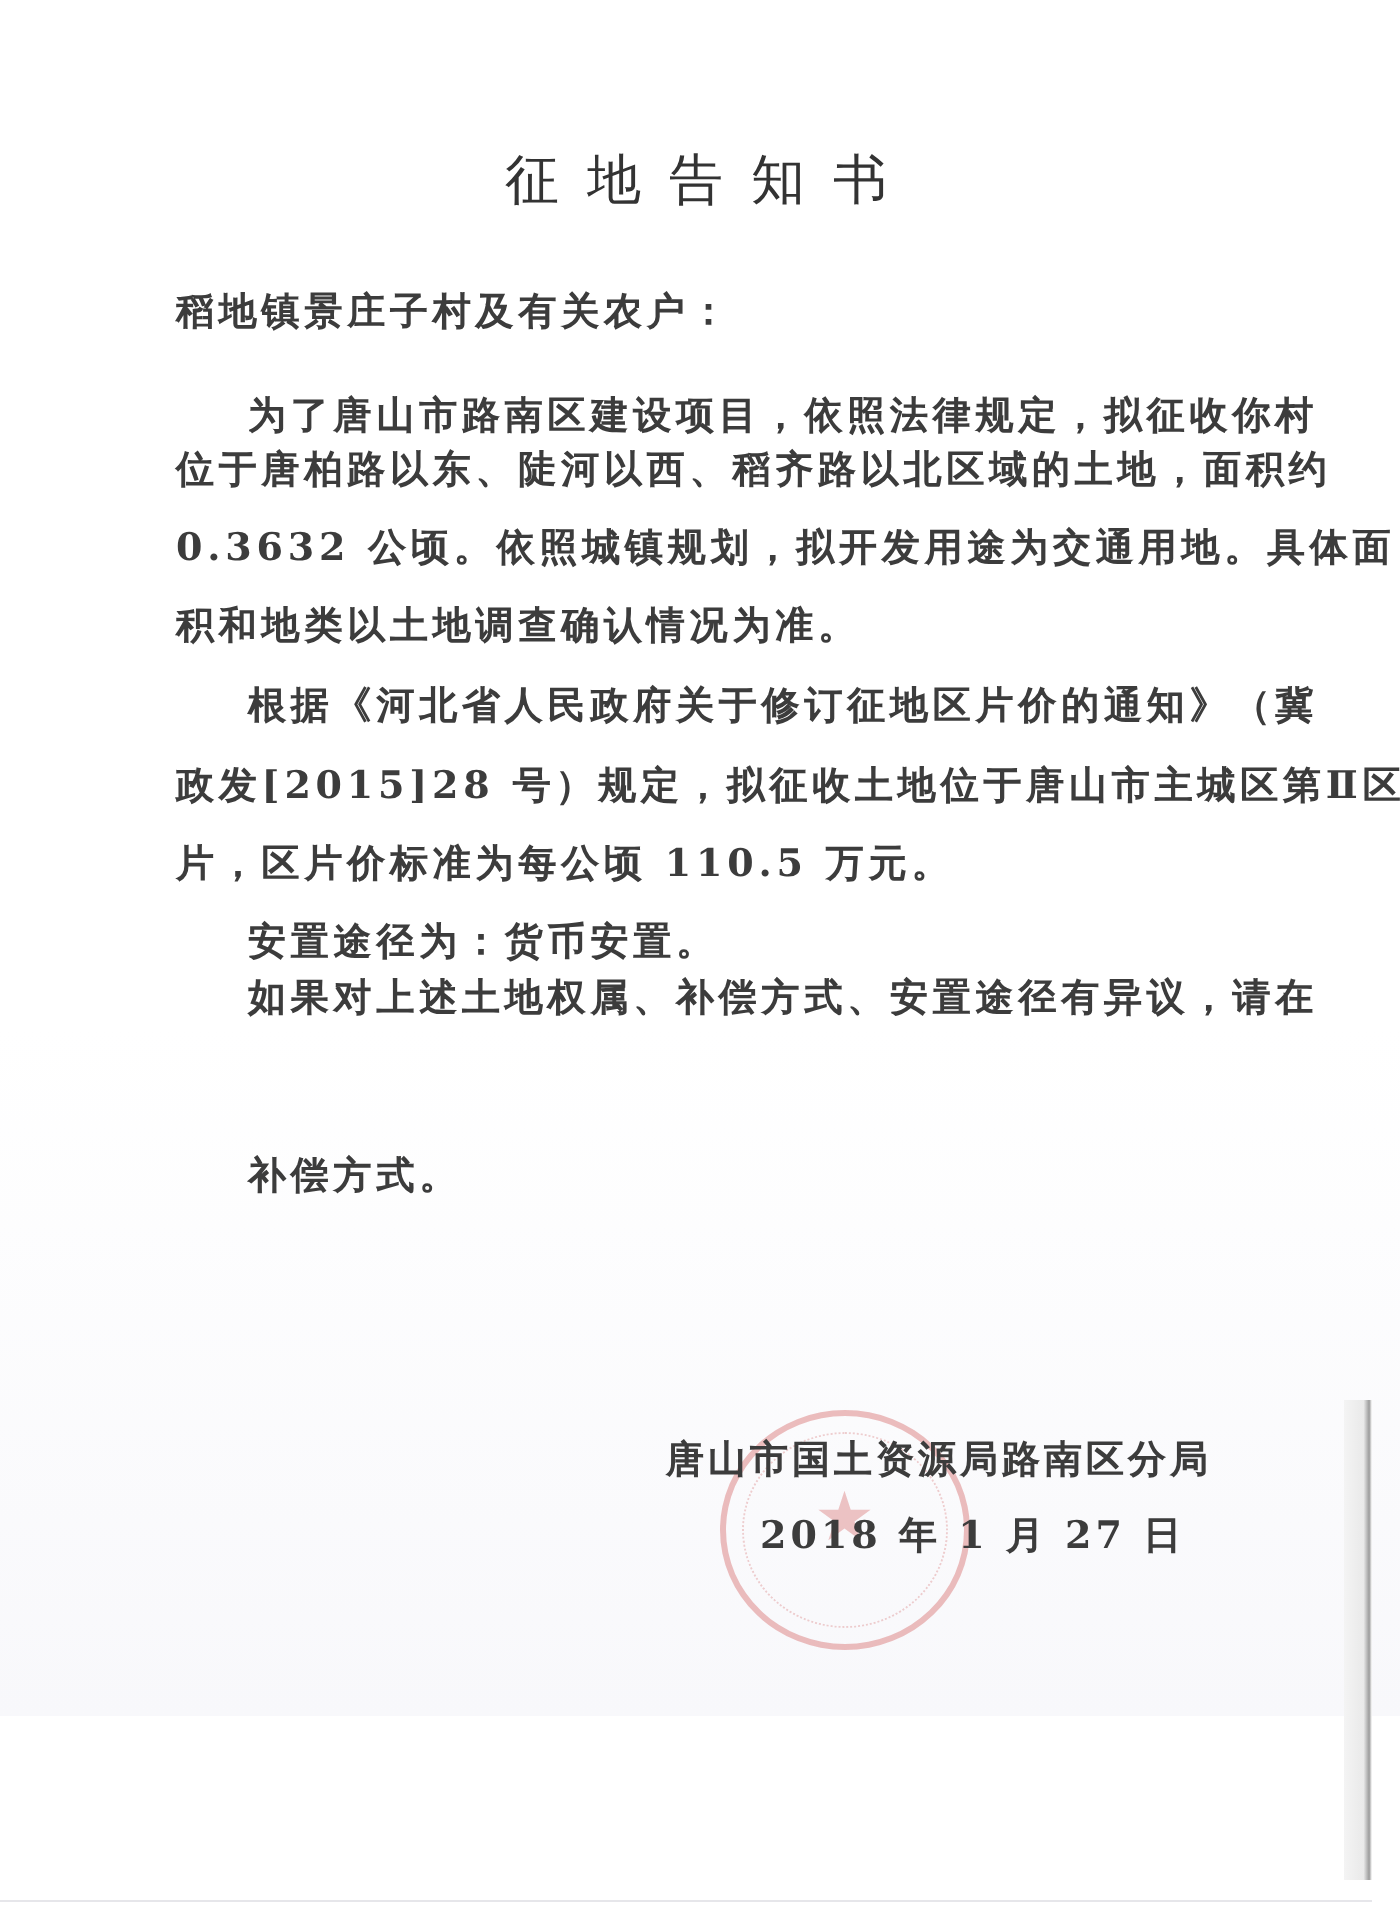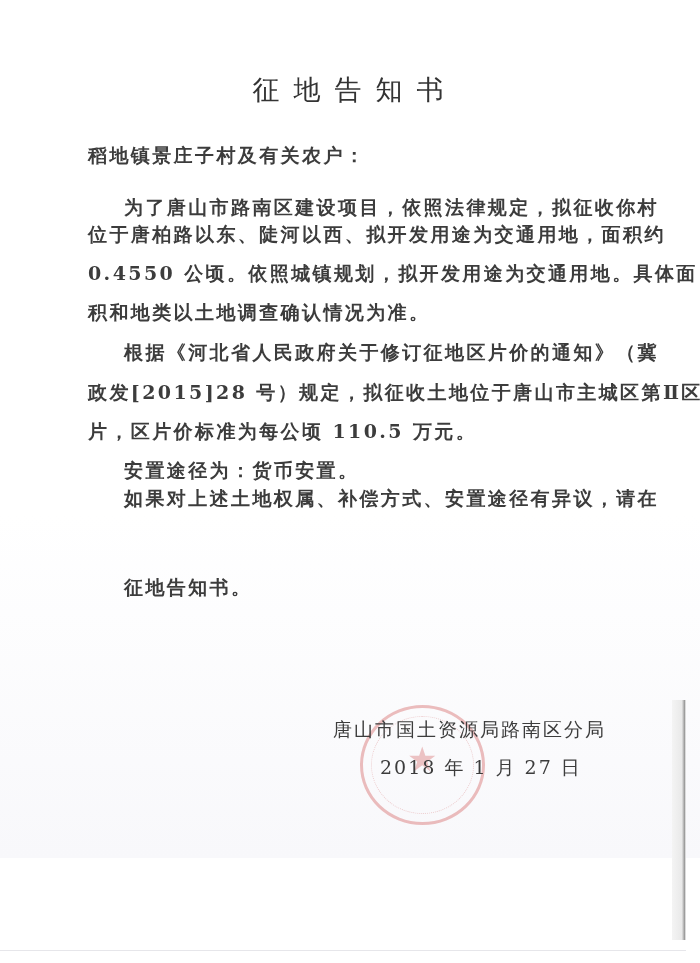--- a/index.html
+++ b/index.html
@@ -23,21 +23,21 @@
   }
   .title {
     position: absolute; left: 0; top: 72px; width: 700px; text-align: center;
     font-size: 27px; letter-spacing: 14px; color: #333; font-weight: normal;
     padding-left: 10px; box-sizing: border-box;
   }
   .line {
     position: absolute; left: 88px; font-size: 19px; letter-spacing: 2.4px; white-space: nowrap; color: #3c3c3c; font-weight: bold;
   }
   .indent { left: 124px; }
-  .signature { position: absolute; font-size: 19px; letter-spacing: 2px; white-space: nowrap; color: #3c3c3c; }
+  .signature { position: absolute; font-size: 19px; letter-spacing: 2px; white-space: nowrap; color: #3c3c3c; font-weight: bold; }
   .seal {
     position: absolute; left: 360px; top: 705px; width: 125px; height: 120px;
     border-radius: 50%; border: 3px solid rgba(214, 110, 110, 0.45);
     box-sizing: border-box;
   }
   .seal-inner {
     position: absolute; left: 8px; top: 8px; right: 8px; bottom: 8px; border-radius: 50%;
     border: 1px dotted rgba(214, 120, 120, 0.35);
   }
   .seal-star {
@@ -49,33 +49,33 @@
 
 <div class="page">
   <div class="right-edge"></div>
   <div class="bottom-edge"></div>
 
   <div class="title">征地告知书</div>
 
   <div class="line" style="top:143px;">稻地镇景庄子村及有关农户：</div>
 
   <div class="line indent" style="top:183px;margin-top:12px;">为了唐山市路南区建设项目，依照法律规定，拟征收你村</div>
-  <div class="line" style="top:222px;">位于唐柏路以东、陡河以西、拟开发用途为交通用地，面积约</div>
-  <div class="line" style="top:261px;">0.4550 公顷。依照城镇规划，拟开发用途为交通用地。具体面</div>
+  <div class="line" style="top:222px;">位于唐柏路以东、陡河以西、稻齐路以北区域的土地，面积约</div>
+  <div class="line" style="top:261px;">0.3632 公顷。依照城镇规划，拟开发用途为交通用地。具体面</div>
   <div class="line" style="top:300px;">积和地类以土地调查确认情况为准。</div>
 
   <div class="line indent" style="top:340px;text-align:right;">根据《河北省人民政府关于修订征地区片价的通知》（冀</div>
   <div class="line" style="top:380px;">政发[2015]28 号）规定，拟征收土地位于唐山市主城区第Ⅱ区</div>
   <div class="line" style="top:419px;">片，区片价标准为每公顷 110.5 万元。</div>
 
   <div class="line indent" style="top:458px;">安置途径为：货币安置。</div>
 
   <div class="line indent" style="top:486px;">如果对上述土地权属、补偿方式、安置途径有异议，请在</div>
 
-  <div class="line indent" style="top:575px;">征地告知书。</div>
+  <div class="line indent" style="top:575px;">补偿方式。</div>
 
   <div class="seal">
     <div class="seal-inner"></div>
     <div class="seal-star">★</div>
   </div>
 
   <div class="signature" style="left:333px; top:717px;">唐山市国土资源局路南区分局</div>
   <div class="signature" style="left:380px; top:755px;">2018 年 1 月 27 日</div>
 </div>
 

